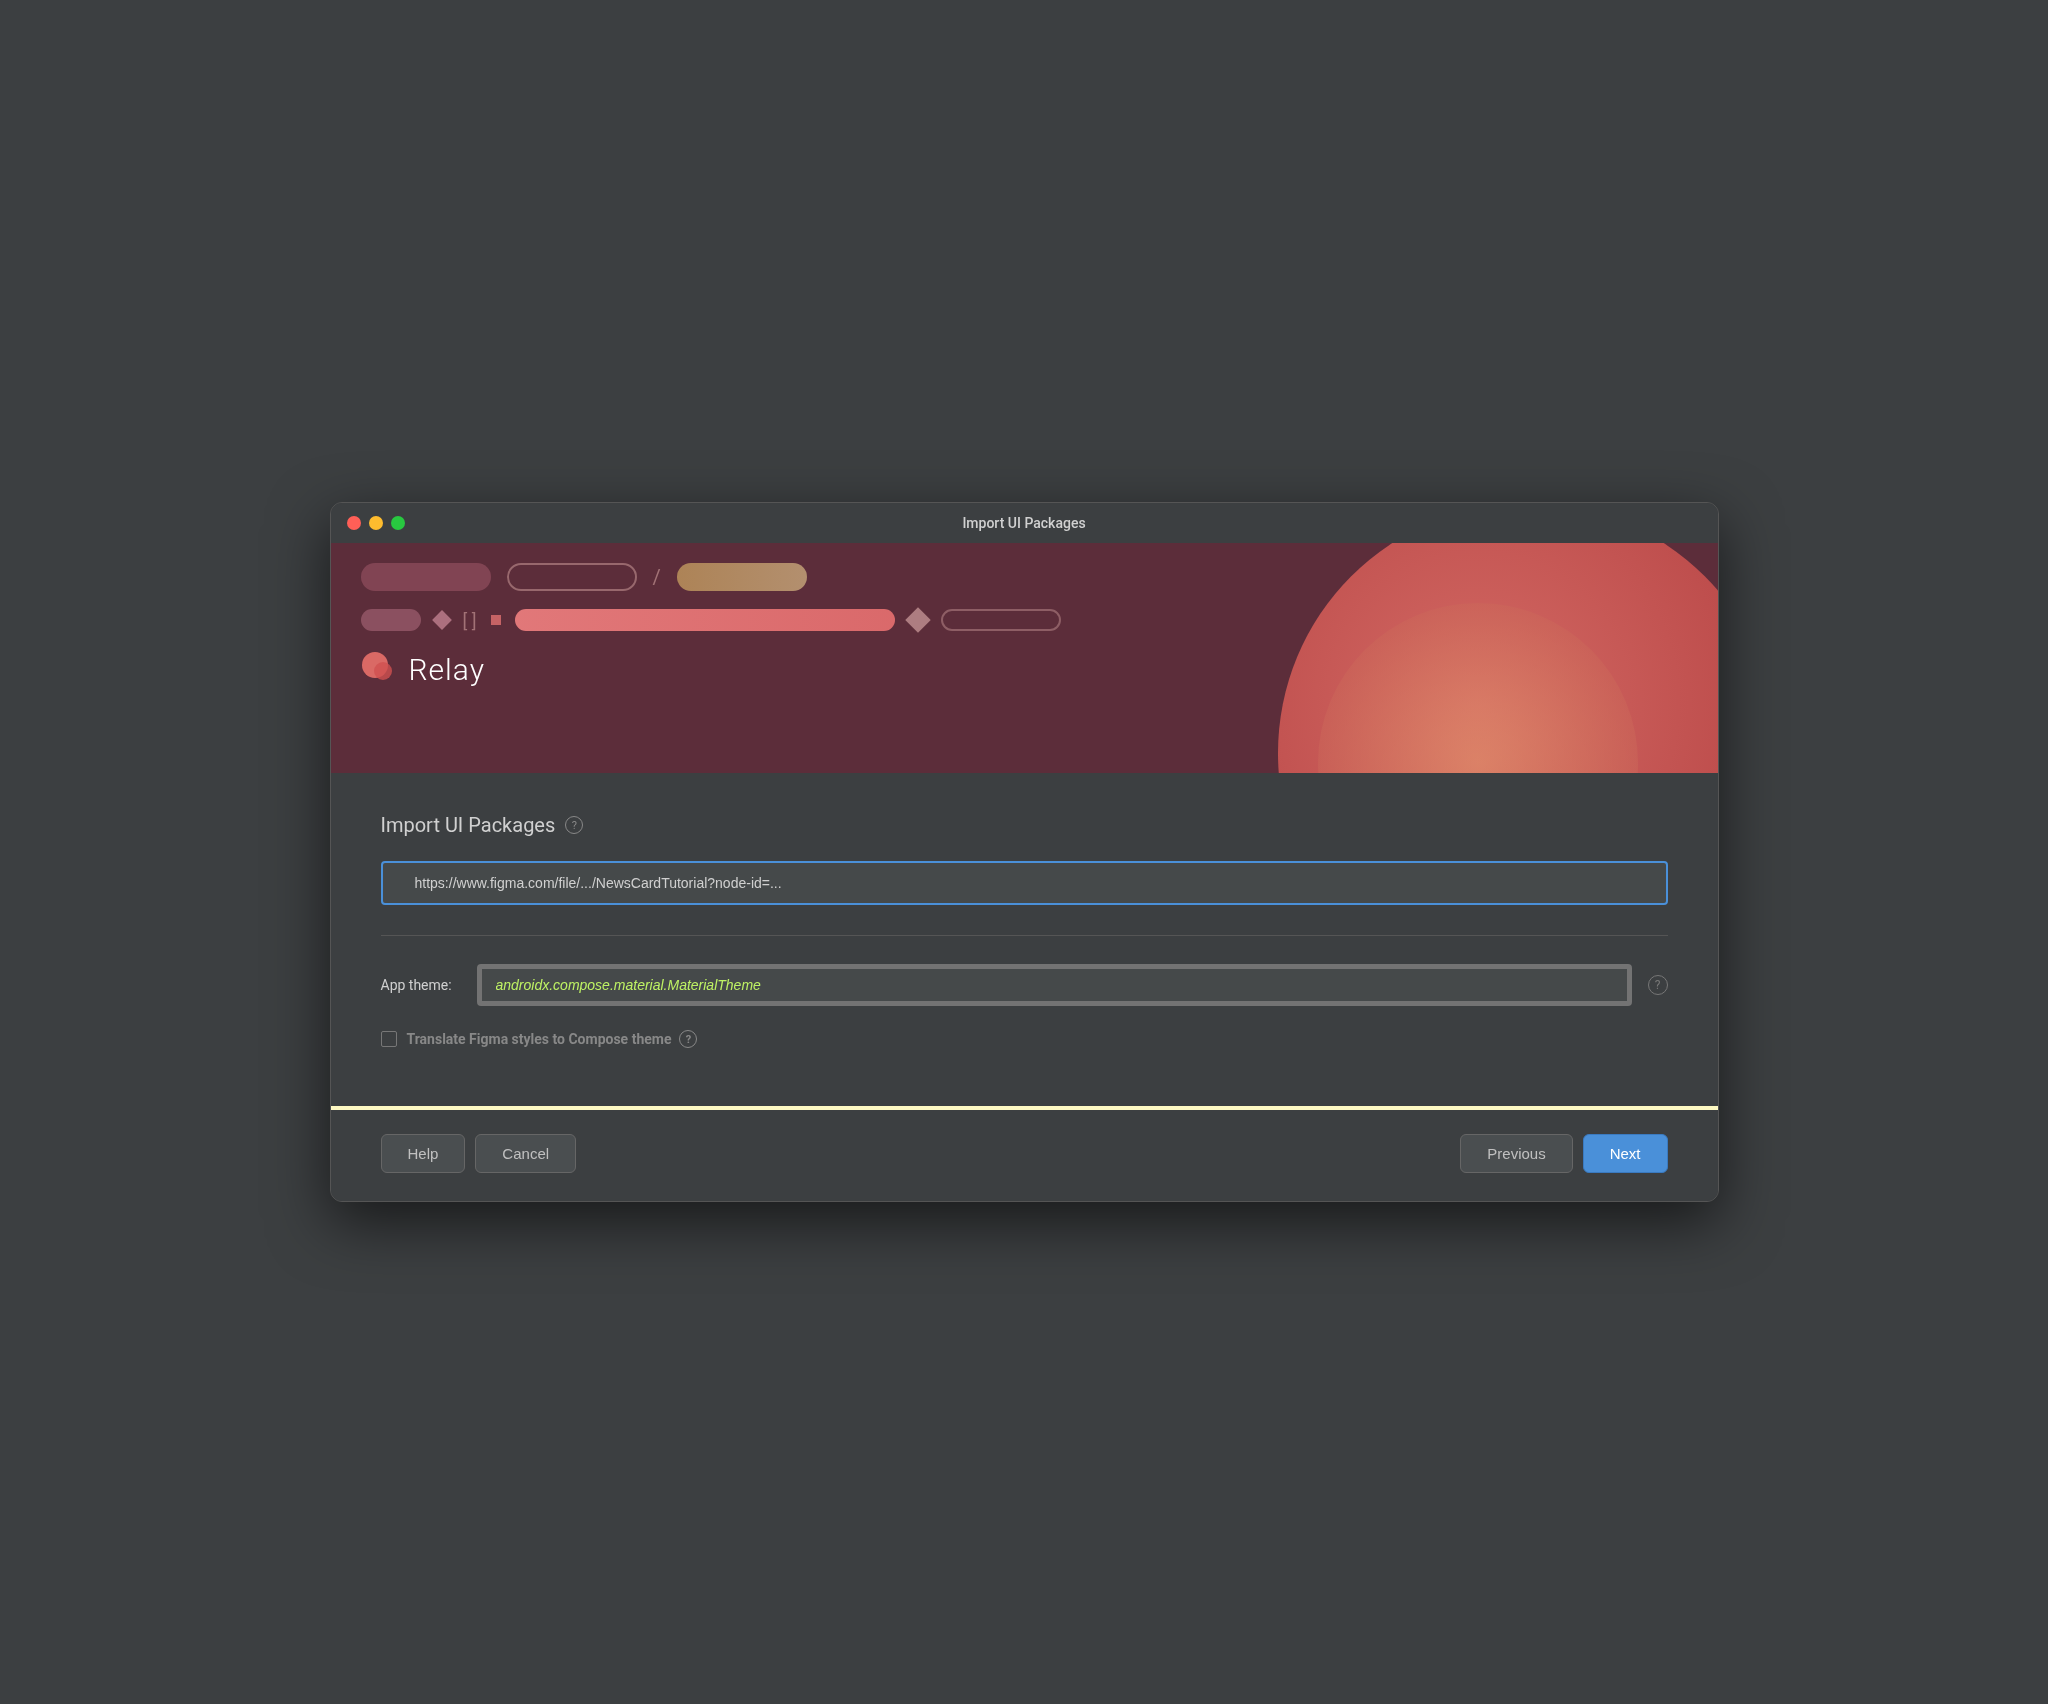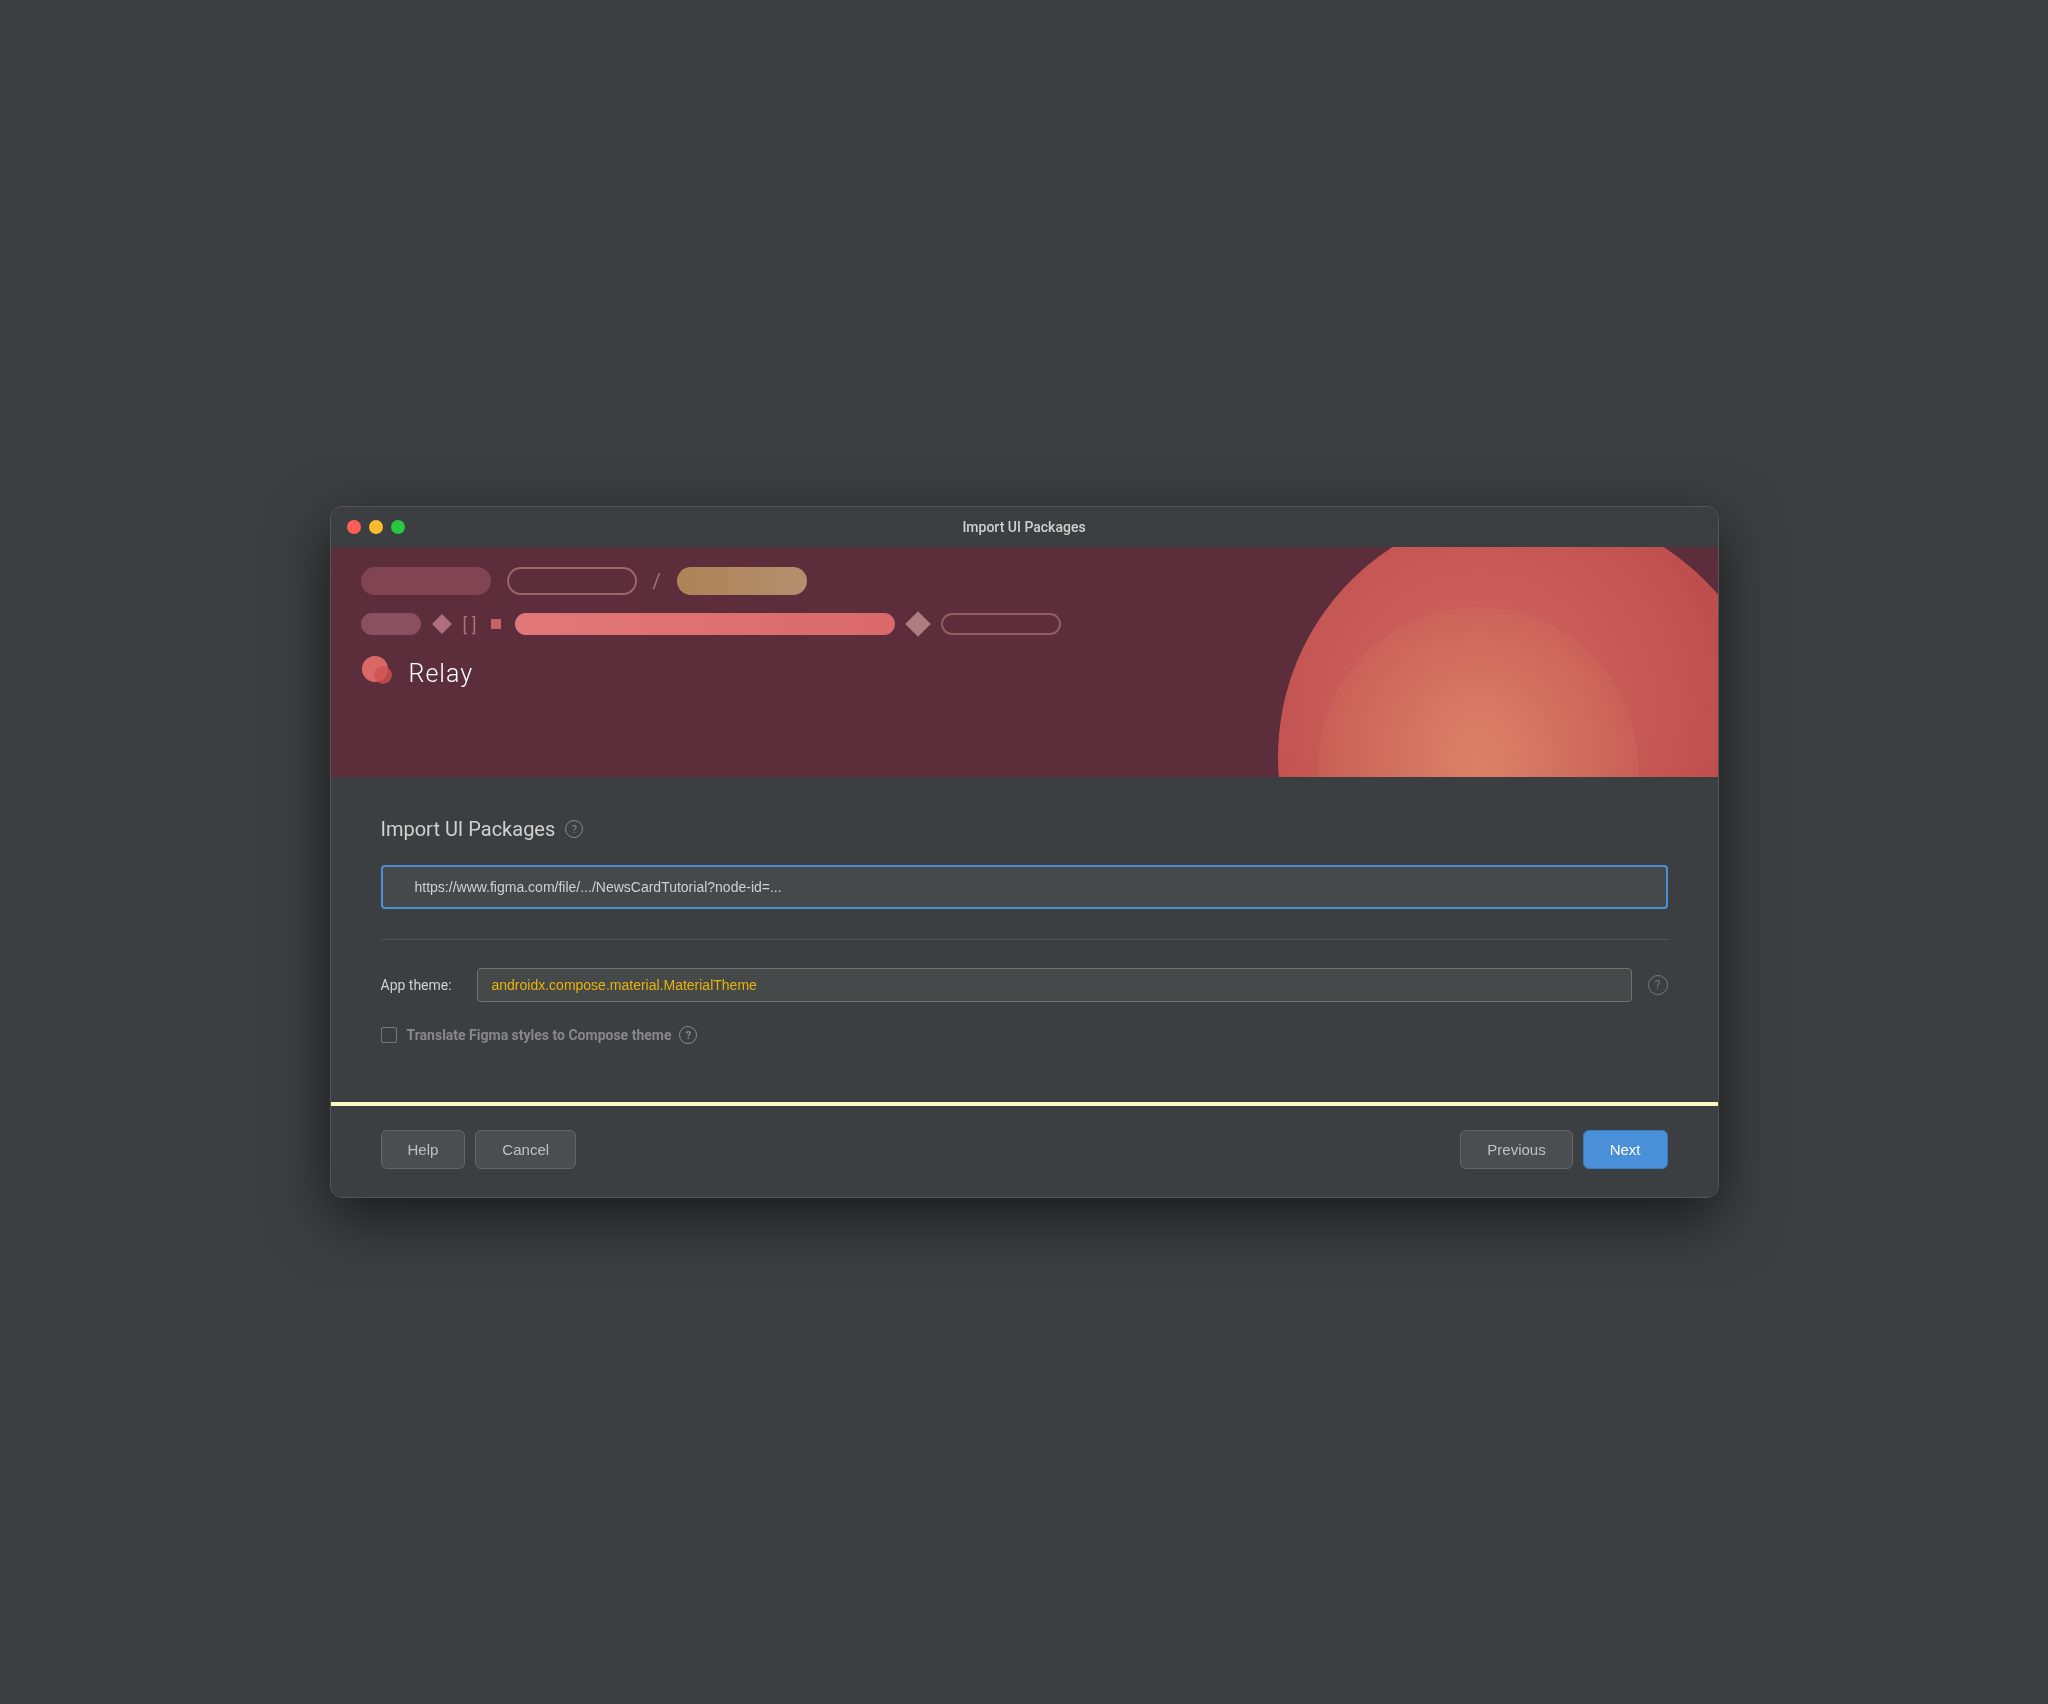--- a/index.html
+++ b/index.html
@@ -201,21 +201,21 @@
       z-index: 1;
     }
 
     .relay-logo-icon {
       width: 36px;
       height: 36px;
     }
 
     .relay-logo-text {
       color: #ffffff;
-      font-size: 25px;
+      font-size: 30px;
       font-weight: 300;
       letter-spacing: 1px;
     }
 
     
     .main-content {
       padding: 40px 50px;
       background: #3c3f41;
     }
 
@@ -271,26 +271,27 @@
     .form-label {
       color: #d0d0d0;
       font-size: 14px;
       white-space: nowrap;
       min-width: 80px;
     }
 
     .theme-input {
       flex: 1;
       background: #45494a;
-      border: 1px solid #737373;
+      border: 5px solid #737373;
       border-radius: 4px;
       padding: 8px 14px;
-      color: #eab308;
+      color: #bef264;
       font-size: 14px;
       outline: none;
+      font-style: italic;
     }
 
     .form-help-icon {
       width: 20px;
       height: 20px;
       border-radius: 50%;
       border: 1.5px solid #777;
       color: #777;
       font-size: 12px;
       display: flex;

